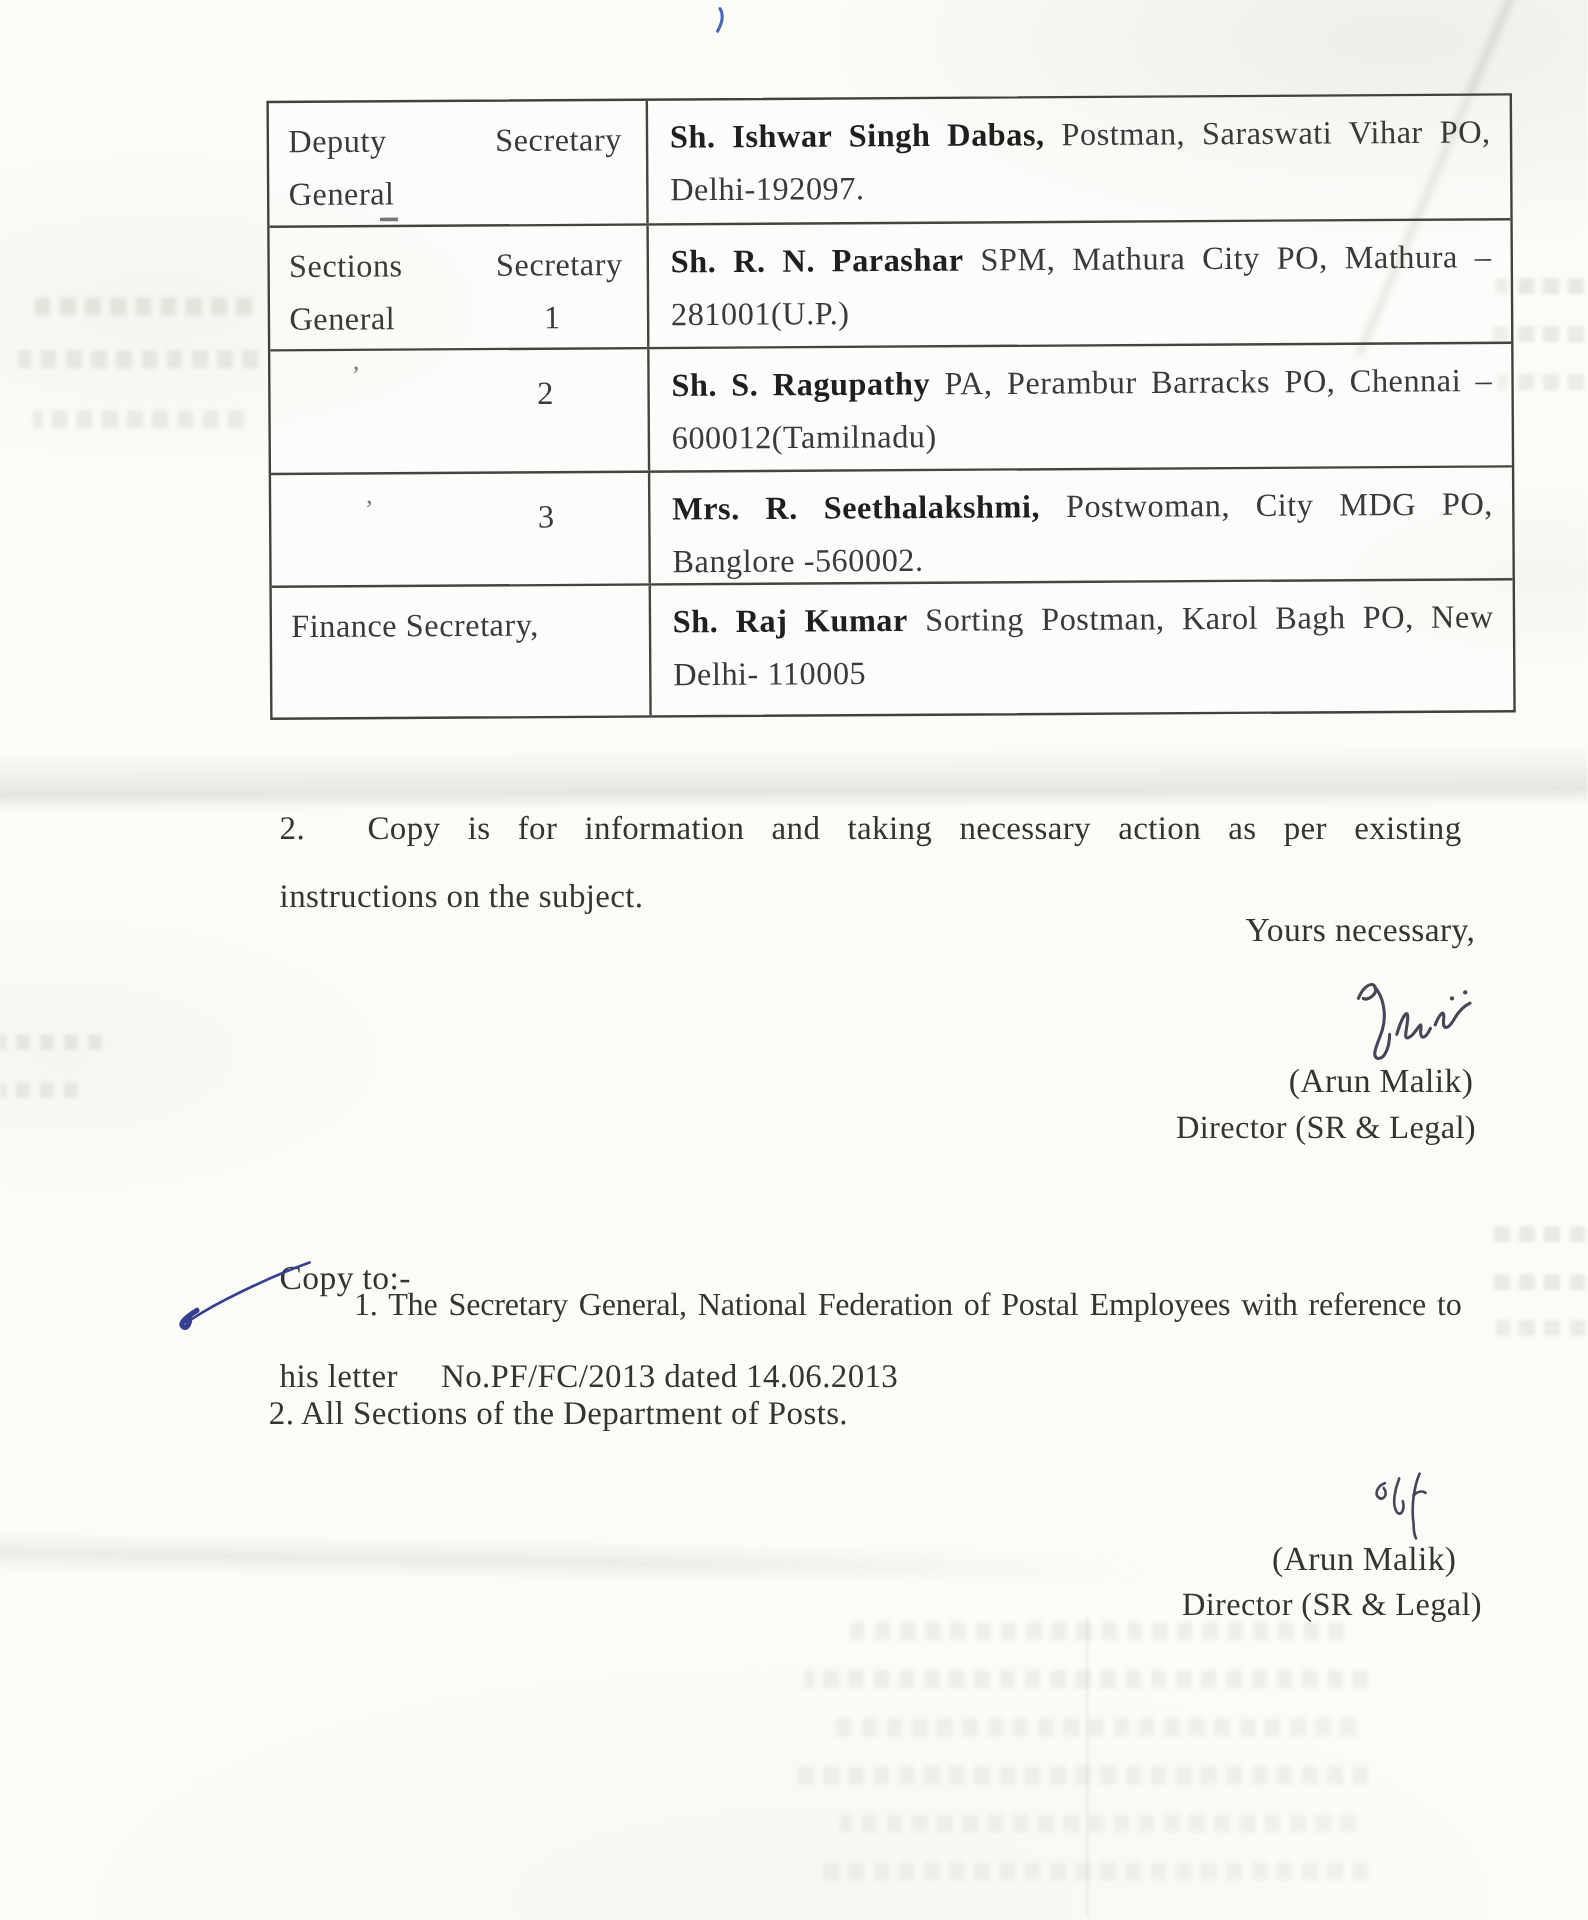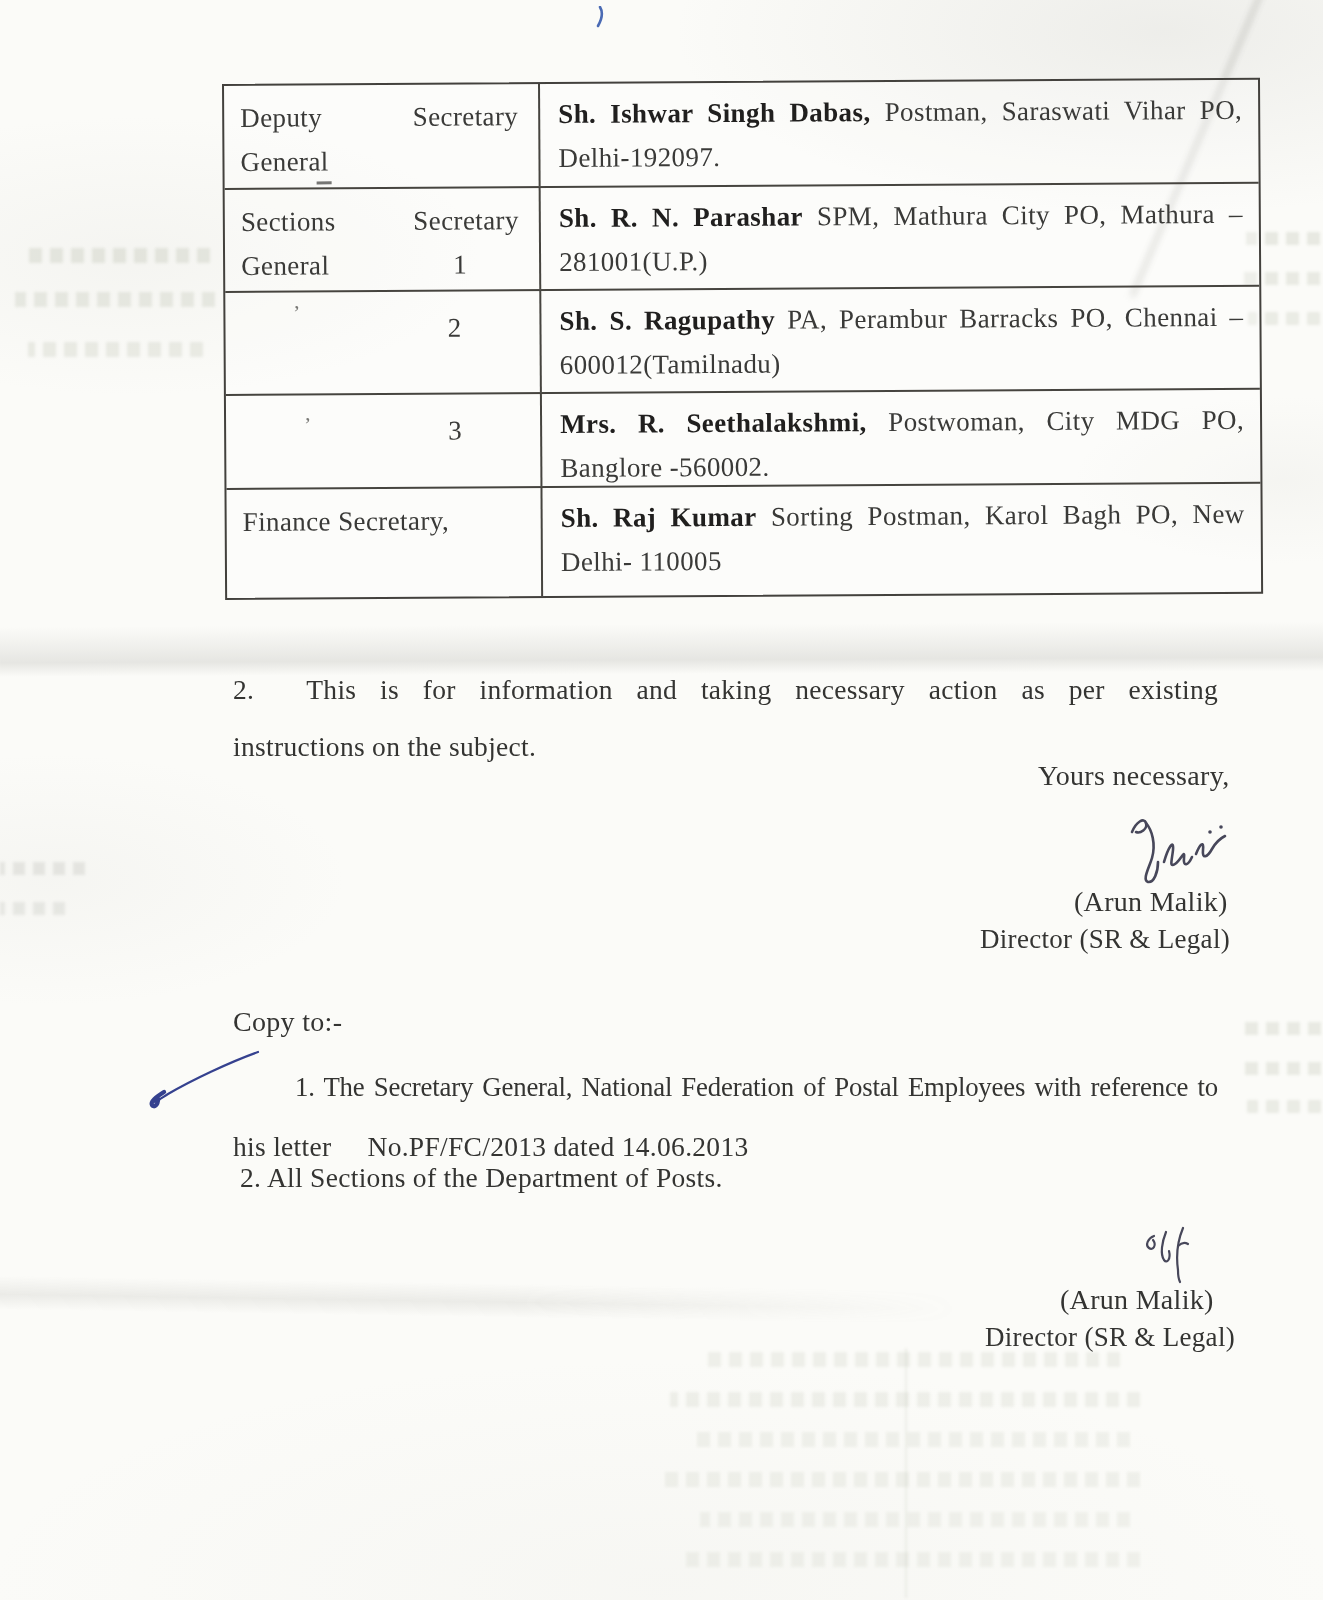--- a/index.html
+++ b/index.html
@@ -142,21 +142,21 @@
       <span>Delhi- 110005</span>
     </div>
   </div>
 
 </div>
 
 <span class="stray-q abs" style="left:293px;top:300px">’</span>
 <span class="stray-q abs" style="left:304px;top:412px">’</span>
 
 <div class="abs t" style="left:233px;top:668px;width:985px">
-  <span class="jl"><span>2.</span><span class="num-sp"></span><span>This is for information and taking necessary action as per existing</span></span>
+  <span class="jl"><span>2.</span><span class="num-sp"></span><span>Copy is for information and taking necessary action as per existing</span></span>
   <span style="display:block;margin-top:14px">instructions on the subject.</span>
 </div>
 
 <div class="abs t" style="left:1038px;top:754px;font-size:28px">Yours necessary,</div>
 
 <svg class="abs" style="left:1122px;top:810px" width="112" height="78" viewBox="0 0 112 78">
   <g fill="none" stroke="#47475a" stroke-width="2.6" stroke-linecap="round">
     <path d="M10,22 C14,12 22,7 24,13 C26,19 18,24 14,22"></path>
     <path d="M24,13 C30,20 34,34 30,48 C27,58 20,70 26,72 C32,73 36,62 36,52"></path>
     <path d="M42,52 C46,38 52,28 51,40 C50,50 47,58 53,54 C59,50 63,38 62,48 C61,57 66,56 70,47"></path>
@@ -164,33 +164,33 @@
   </g>
   <g fill="#47475a">
     <circle cx="88" cy="22" r="1.8"></circle>
     <circle cx="99" cy="17" r="1.8"></circle>
   </g>
 </svg>
 
 <div class="abs t center" style="left:1074px;top:880px;width:168px;font-size:28px">(Arun Malik)</div>
 <div class="abs t center" style="left:980px;top:918px;width:258px;font-size:27px">Director (SR &amp; Legal)</div>
 
-<div class="abs t" style="left:233px;top:1000px;font-size:28px">Copy to:-</div>
+<div class="abs t" style="left:233px;top:1044px;font-size:28px">Copy to:-</div>
 
 <svg class="abs" style="left:140px;top:1048px" width="125" height="62" viewBox="0 0 125 62">
   <path d="M118,4 C90,14 52,32 28,46 C20,51 14,56 12,53" fill="none" stroke="#35418f" stroke-width="2.2" stroke-linecap="round"></path>
   <path d="M24,44 C16,49 10,54 12,57 C14,60 18,57 18,51" fill="none" stroke="#35418f" stroke-width="4.4" stroke-linecap="round"></path>
 </svg>
 
 <div class="abs t" style="left:233px;top:1066px;width:985px">
   <span class="jl" style="text-indent:62px;font-size:26.8px;letter-spacing:-0.2px">1. The Secretary General, National Federation of Postal Employees with reference to</span>
   <span style="display:block;margin-top:16px"><span>his letter</span><span class="gap-sp"></span><span>No.PF/FC/2013 dated 14.06.2013</span></span>
 </div>
 
-<div class="abs t" style="left:240px;top:1156px">2. All Sections of the Department of Posts.</div>
+<div class="abs t" style="left:224px;top:1156px">2. All Sections of the Department of Posts.</div>
 
 <svg class="abs" style="left:1140px;top:1226px" width="56" height="58" viewBox="0 0 56 58">
   <g fill="none" stroke="#47475a" stroke-width="2.2" stroke-linecap="round">
     <path d="M14,10 C8,12 5,19 9,22 C13,25 17,19 13,14"></path>
     <path d="M26,6 C22,16 20,28 24,34 C27,38 31,33 29,25"></path>
     <path d="M43,2 C38,14 36,30 38,44 C38,50 39,54 40,56"></path>
     <path d="M38,20 C41,17 45,16 48,18"></path>
   </g>
 </svg>
 

